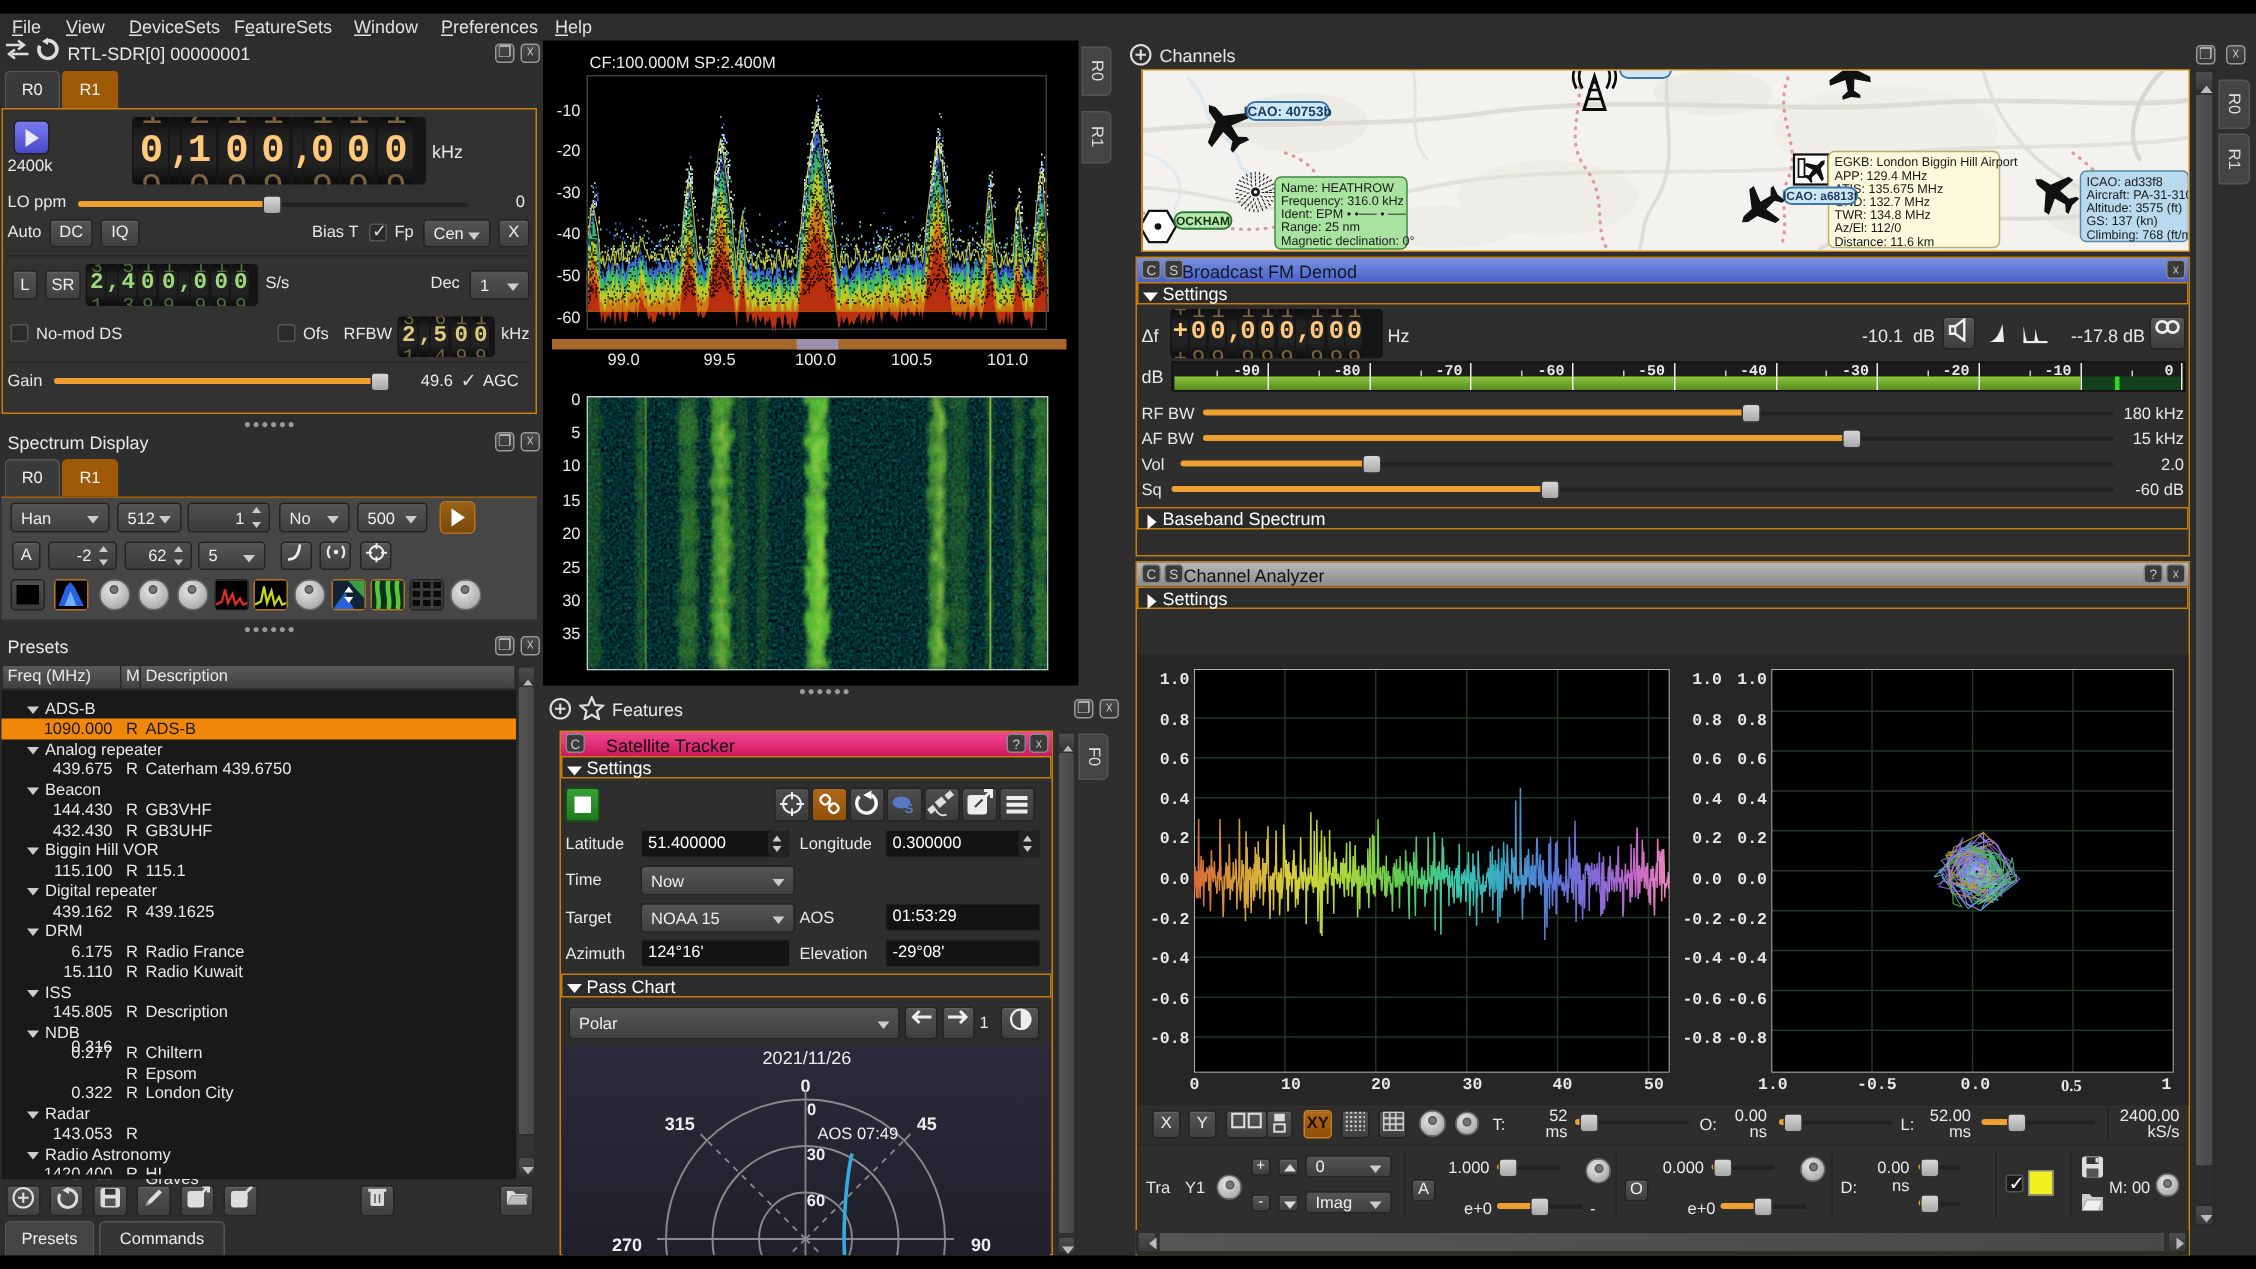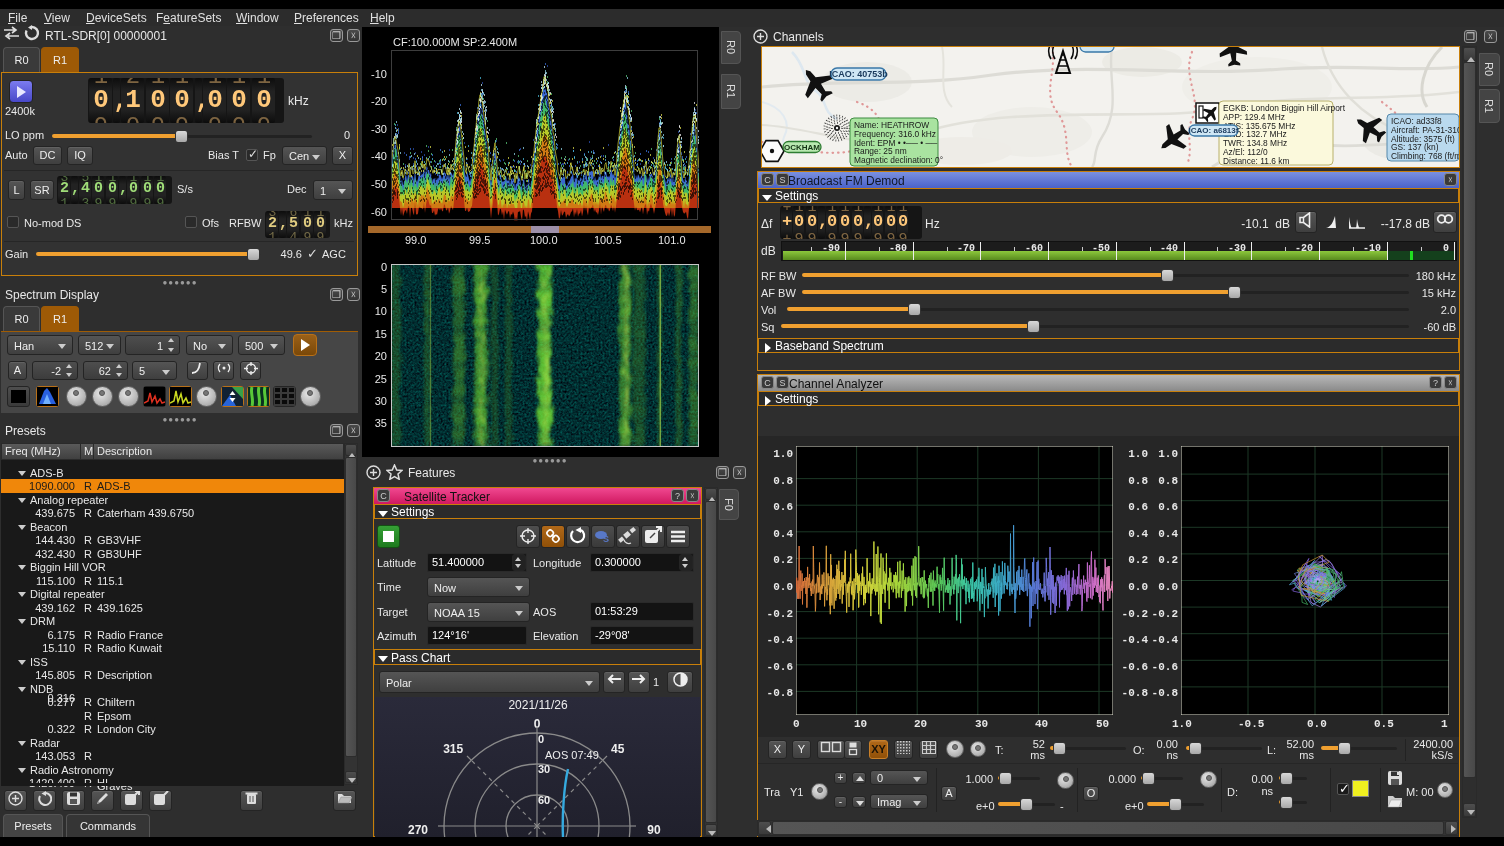--- a/index.html
+++ b/index.html
@@ -1024,21 +1024,21 @@
     <div class="rlab" style="left:1148px;top:687px;width:30px;font-family:'Liberation Mono',monospace;font-weight:bold;font-size:11px">-0.8</div>
     <div class="lab" style="left:793px;top:718px;font-family:'Liberation Mono',monospace;font-weight:bold;font-size:11px">0</div>
     <div class="lab" style="left:854px;top:718px;font-family:'Liberation Mono',monospace;font-weight:bold;font-size:11px">10</div>
     <div class="lab" style="left:914px;top:718px;font-family:'Liberation Mono',monospace;font-weight:bold;font-size:11px">20</div>
     <div class="lab" style="left:975px;top:718px;font-family:'Liberation Mono',monospace;font-weight:bold;font-size:11px">30</div>
     <div class="lab" style="left:1035px;top:718px;font-family:'Liberation Mono',monospace;font-weight:bold;font-size:11px">40</div>
     <div class="lab" style="left:1096px;top:718px;font-family:'Liberation Mono',monospace;font-weight:bold;font-size:11px">50</div>
     <div class="lab" style="left:1172px;top:718px;font-family:'Liberation Mono',monospace;font-weight:bold;font-size:11px">1.0</div>
     <div class="lab" style="left:1238px;top:718px;font-family:'Liberation Mono',monospace;font-weight:bold;font-size:11px">-0.5</div>
     <div class="lab" style="left:1307px;top:718px;font-family:'Liberation Mono',monospace;font-weight:bold;font-size:11px">0.0</div>
-    <div class="lab" style="left:1374px;top:718px;font-family:Liberation Mono, monospace;font-weight:bold;font-size:11px">0.5</div>
+    <div class="lab" style="left:1374px;top:718px;font-family:Liberation Serif, serif;font-weight:bold;font-size:11px">0.5</div>
     <div class="lab" style="left:1441px;top:718px;font-family:'Liberation Mono',monospace;font-weight:bold;font-size:11px">1</div>
 <div class="btn" style="left:768px;top:740px;width:19px;height:19px;font-size:11px;line-height:17px;">X</div>
     <div class="btn" style="left:792px;top:740px;width:19px;height:19px;font-size:11px;line-height:17px;">Y</div>
     <div class="btn" style="left:817px;top:740px;width:28px;height:19px;font-size:11px;line-height:14px;"><svg width="22" height="12">
         <rect x="1.5" y="1.5" width="8" height="9" fill="none" stroke="#ddd" stroke-width="1.4"></rect>
         <rect x="12.5" y="1.5" width="8" height="9" fill="none" stroke="#ddd" stroke-width="1.4"></rect>
       </svg></div>
     <div class="btn" style="left:844px;top:740px;width:18px;height:19px;font-size:11px;line-height:16px;"><svg width="10" height="15">
         <rect x="1.5" y="1.5" width="7" height="5" fill="#ddd"></rect>
         <rect x="1.5" y="8.5" width="7" height="5" fill="none" stroke="#ddd" stroke-width="1.3"></rect>

